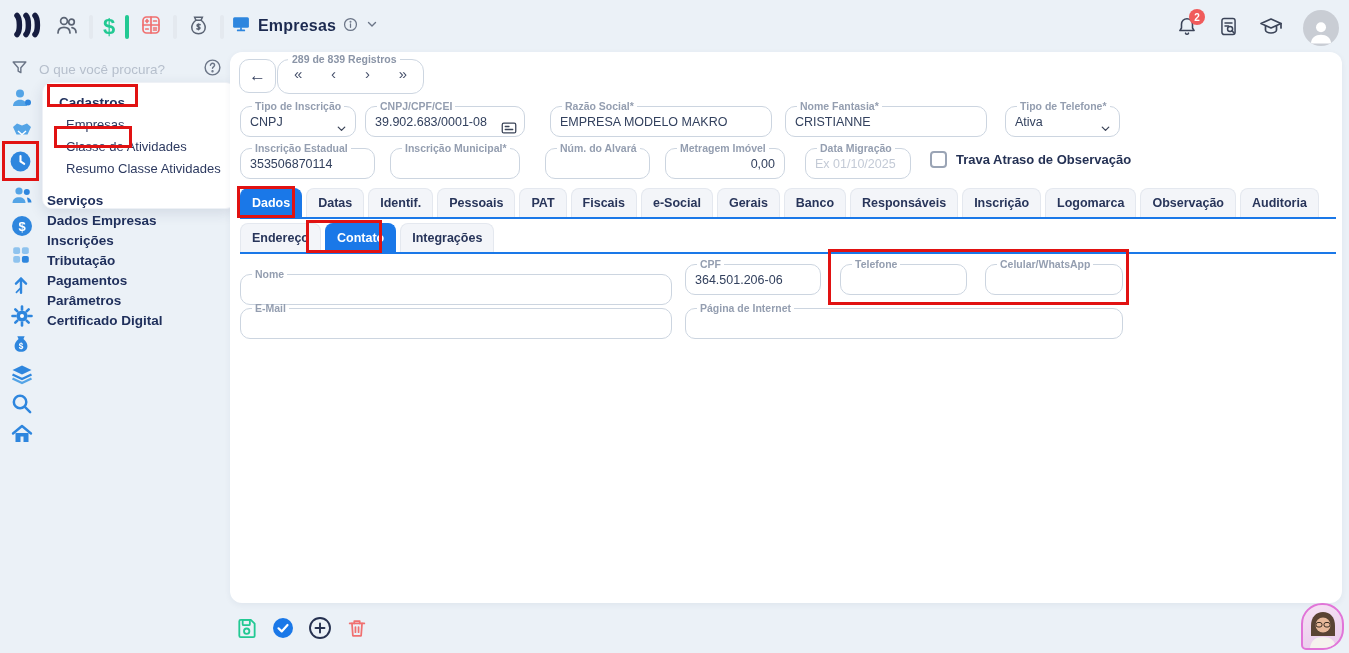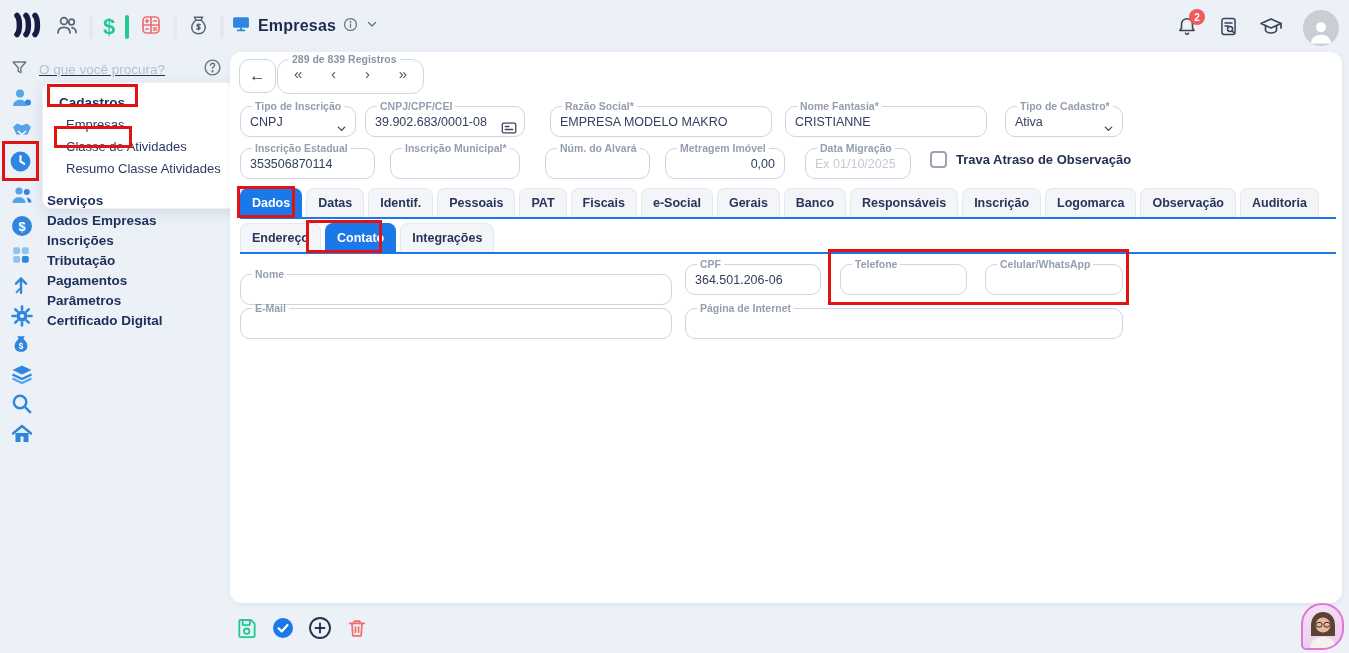--- a/index.html
+++ b/index.html
@@ -17,21 +17,21 @@
   .page-title { font-size: 16px; font-weight: bold; color: #1c2a50; letter-spacing: .2px; }
   .tb-right { position: absolute; right: 10px; top: 10px; display: flex; align-items: center; gap: 20px; }
   .bell-wrap { position: relative; }
   .badge { position: absolute; top: -6px; right: -7px; min-width: 16px; height: 16px; border-radius: 8px;
            background: #f05b5b; color: #fff; font-size: 10px; font-weight: bold; display: flex;
            align-items: center; justify-content: center; padding: 0 4px; }
   .avatar-top { width: 36px; height: 36px; border-radius: 50%; background: #c9cdd4; overflow: hidden;
                 display: flex; align-items: flex-end; justify-content: center; }
 
   
-  .search-row { position: absolute; left: 10px; top: 58px; width: 212px; display: flex; align-items: center; gap: 10px; text-decoration: underline; }
+  .search-row { position: absolute; left: 10px; top: 58px; width: 212px; display: flex; align-items: center; gap: 10px; }
   .search-ph { flex: 1; font-size: 13.5px; color: #b6bfcc; }
   .icon-col .s-icon { position: absolute; left: 10px; width: 24px; height: 24px; }
   .menu-popup { position: absolute; left: 42px; top: 82px; width: 194px; background: #fff; border-radius: 10px;
                 box-shadow: 0 4px 14px rgba(30,50,90,.12); border: 1px solid #eef1f6; padding: 9px 0 28px; }
   .menu-header { font-size: 13.5px; font-weight: bold; color: #20305c; padding: 3px 0 4px 16px; }
   .menu-item { font-size: 13px; color: #2d3a60; padding: 3px 0 3px 23px; line-height: 16px; cursor: pointer; }
   .menu-sections { position: absolute; left: 47px; top: 191px; }
   .menu-section { font-size: 13.5px; font-weight: bold; color: #20305c; line-height: 20px; cursor: pointer; }
 
   
@@ -337,21 +337,21 @@
     </fieldset>
     <fieldset class="fld" style="left:320px;top:48px;width:222px">
       <legend>Razão Social*</legend>
       <input value="EMPRESA MODELO MAKRO" style="">
     </fieldset>
     <fieldset class="fld" style="left:555px;top:48px;width:202px">
       <legend>Nome Fantasia*</legend>
       <input value="CRISTIANNE" style="">
     </fieldset>
     <fieldset class="fld" style="left:775px;top:48px;width:115px">
-      <legend>Tipo de Cadastro*</legend>
+      <legend>Tipo de Telefone*</legend>
       <input readonly="" value="Ativa" style="">
       <span class="chev">
         <svg width="13" height="13" viewBox="0 0 24 24" fill="none" stroke="#3b4458" stroke-width="2.4" stroke-linecap="round" stroke-linejoin="round">
             <polyline points="6 9.5 12 15.5 18 9.5"></polyline>
           </svg>
       </span>
     </fieldset>
 
     <fieldset class="fld" style="left:10px;top:90px;width:135px">
       <legend>Inscrição Estadual</legend>

